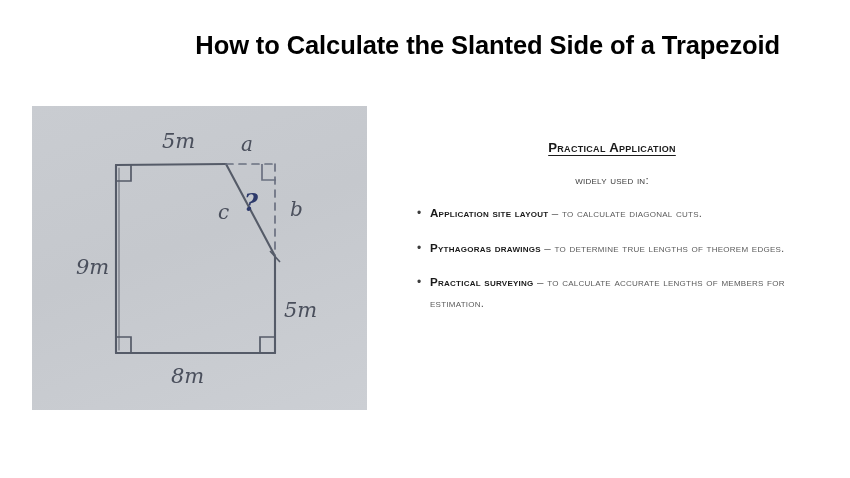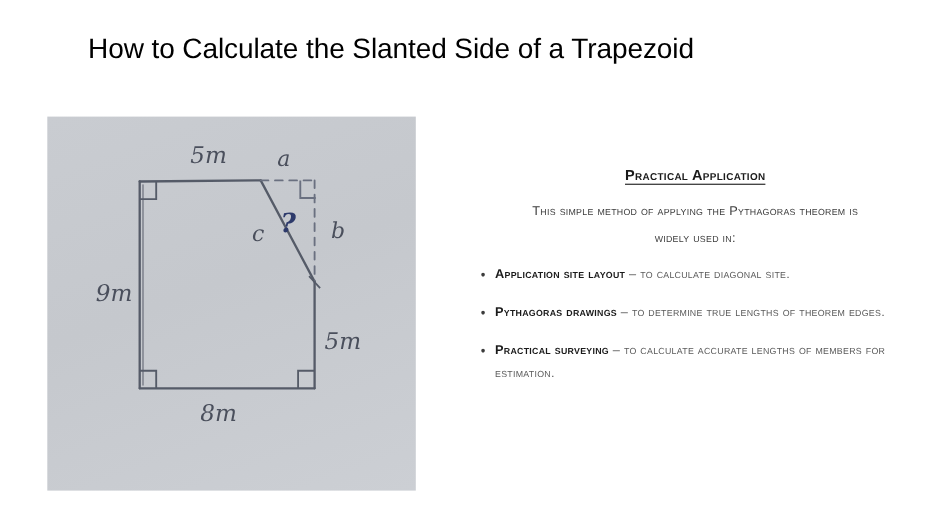--- a/index.html
+++ b/index.html
@@ -16,34 +16,35 @@
     -webkit-font-smoothing: antialiased;
   }
 
   
   #slide-title {
     position: absolute;
     left: 80px;
     top: 31px;
     width: 700px;
     font-size: 25.5px;
-    font-weight: normal;
+    font-weight: bold;
     color: #000000;
     letter-spacing: -0.1px;
     font-stretch: condensed;
     white-space: nowrap;
+    text-align: right;
   }
 
   
   #diagram-panel {
     position: absolute;
-    left: 43px;
+    left: 32px;
     top: 106px;
     width: 335px;
-    height: 340px;
+    height: 304px;
     background: linear-gradient(160deg, #c9ccd1 0%, #c5c8cd 45%, #cccfd4 100%);
     overflow: hidden;
   }
   #diagram-svg {
     position: absolute;
     left: 0;
     top: 0;
     width: 335px;
     height: 304px;
     display: block;
@@ -51,23 +52,22 @@
   .hand-label {
     font-family: "DejaVu Serif", serif;
     font-style: italic;
     fill: #4a4f5c;
   }
 
   
   #text-column {
     position: absolute;
     left: 412px;
-    top: 152px;
+    top: 140px;
     width: 400px;
-    margin-left: 20px;
   }
   #practical-heading {
     text-align: center;
     font-size: 13.2px;
     font-variant: small-caps;
     font-weight: bold;
     color: #1a1a1a;
     text-decoration: underline;
     text-underline-offset: 3px;
     letter-spacing: 0.3px;
@@ -168,28 +168,27 @@
     <text class="hand-label" x="186" y="113" font-size="20">c</text>
 
     <text x="212" y="105" font-size="24" font-family="DejaVu Serif, serif" font-style="italic" font-weight="bold" fill="#2d3a6b">?</text>
   </svg>
 </div>
 
 <div id="text-column">
 
   <div id="practical-heading">Practical Application</div>
 
-  <div class="intro-line">This simple method of applying the Pythagoras theorem is</div>
 
   <div class="intro-line second">widely used in:</div>
 
   <ul id="bullet-list">
     <li class="bullet-item">
       <span class="bullet-dot">•</span>
-      <span class="lead">Application site layout</span><span class="dash"> – </span><span class="body">to calculate diagonal site.</span>
+      <span class="lead">Application site layout</span><span class="dash"> – </span><span class="body">to calculate diagonal cuts.</span>
     </li>
     <li class="bullet-item">
       <span class="bullet-dot">•</span>
       <span class="lead">Pythagoras drawings</span><span class="dash"> – </span><span class="body">to determine true lengths of theorem edges.</span>
     </li>
     <li class="bullet-item">
       <span class="bullet-dot">•</span>
       <span class="lead">Practical surveying</span><span class="dash"> – </span><span class="body">to calculate accurate lengths of members for estimation.</span>
     </li>
   </ul>

